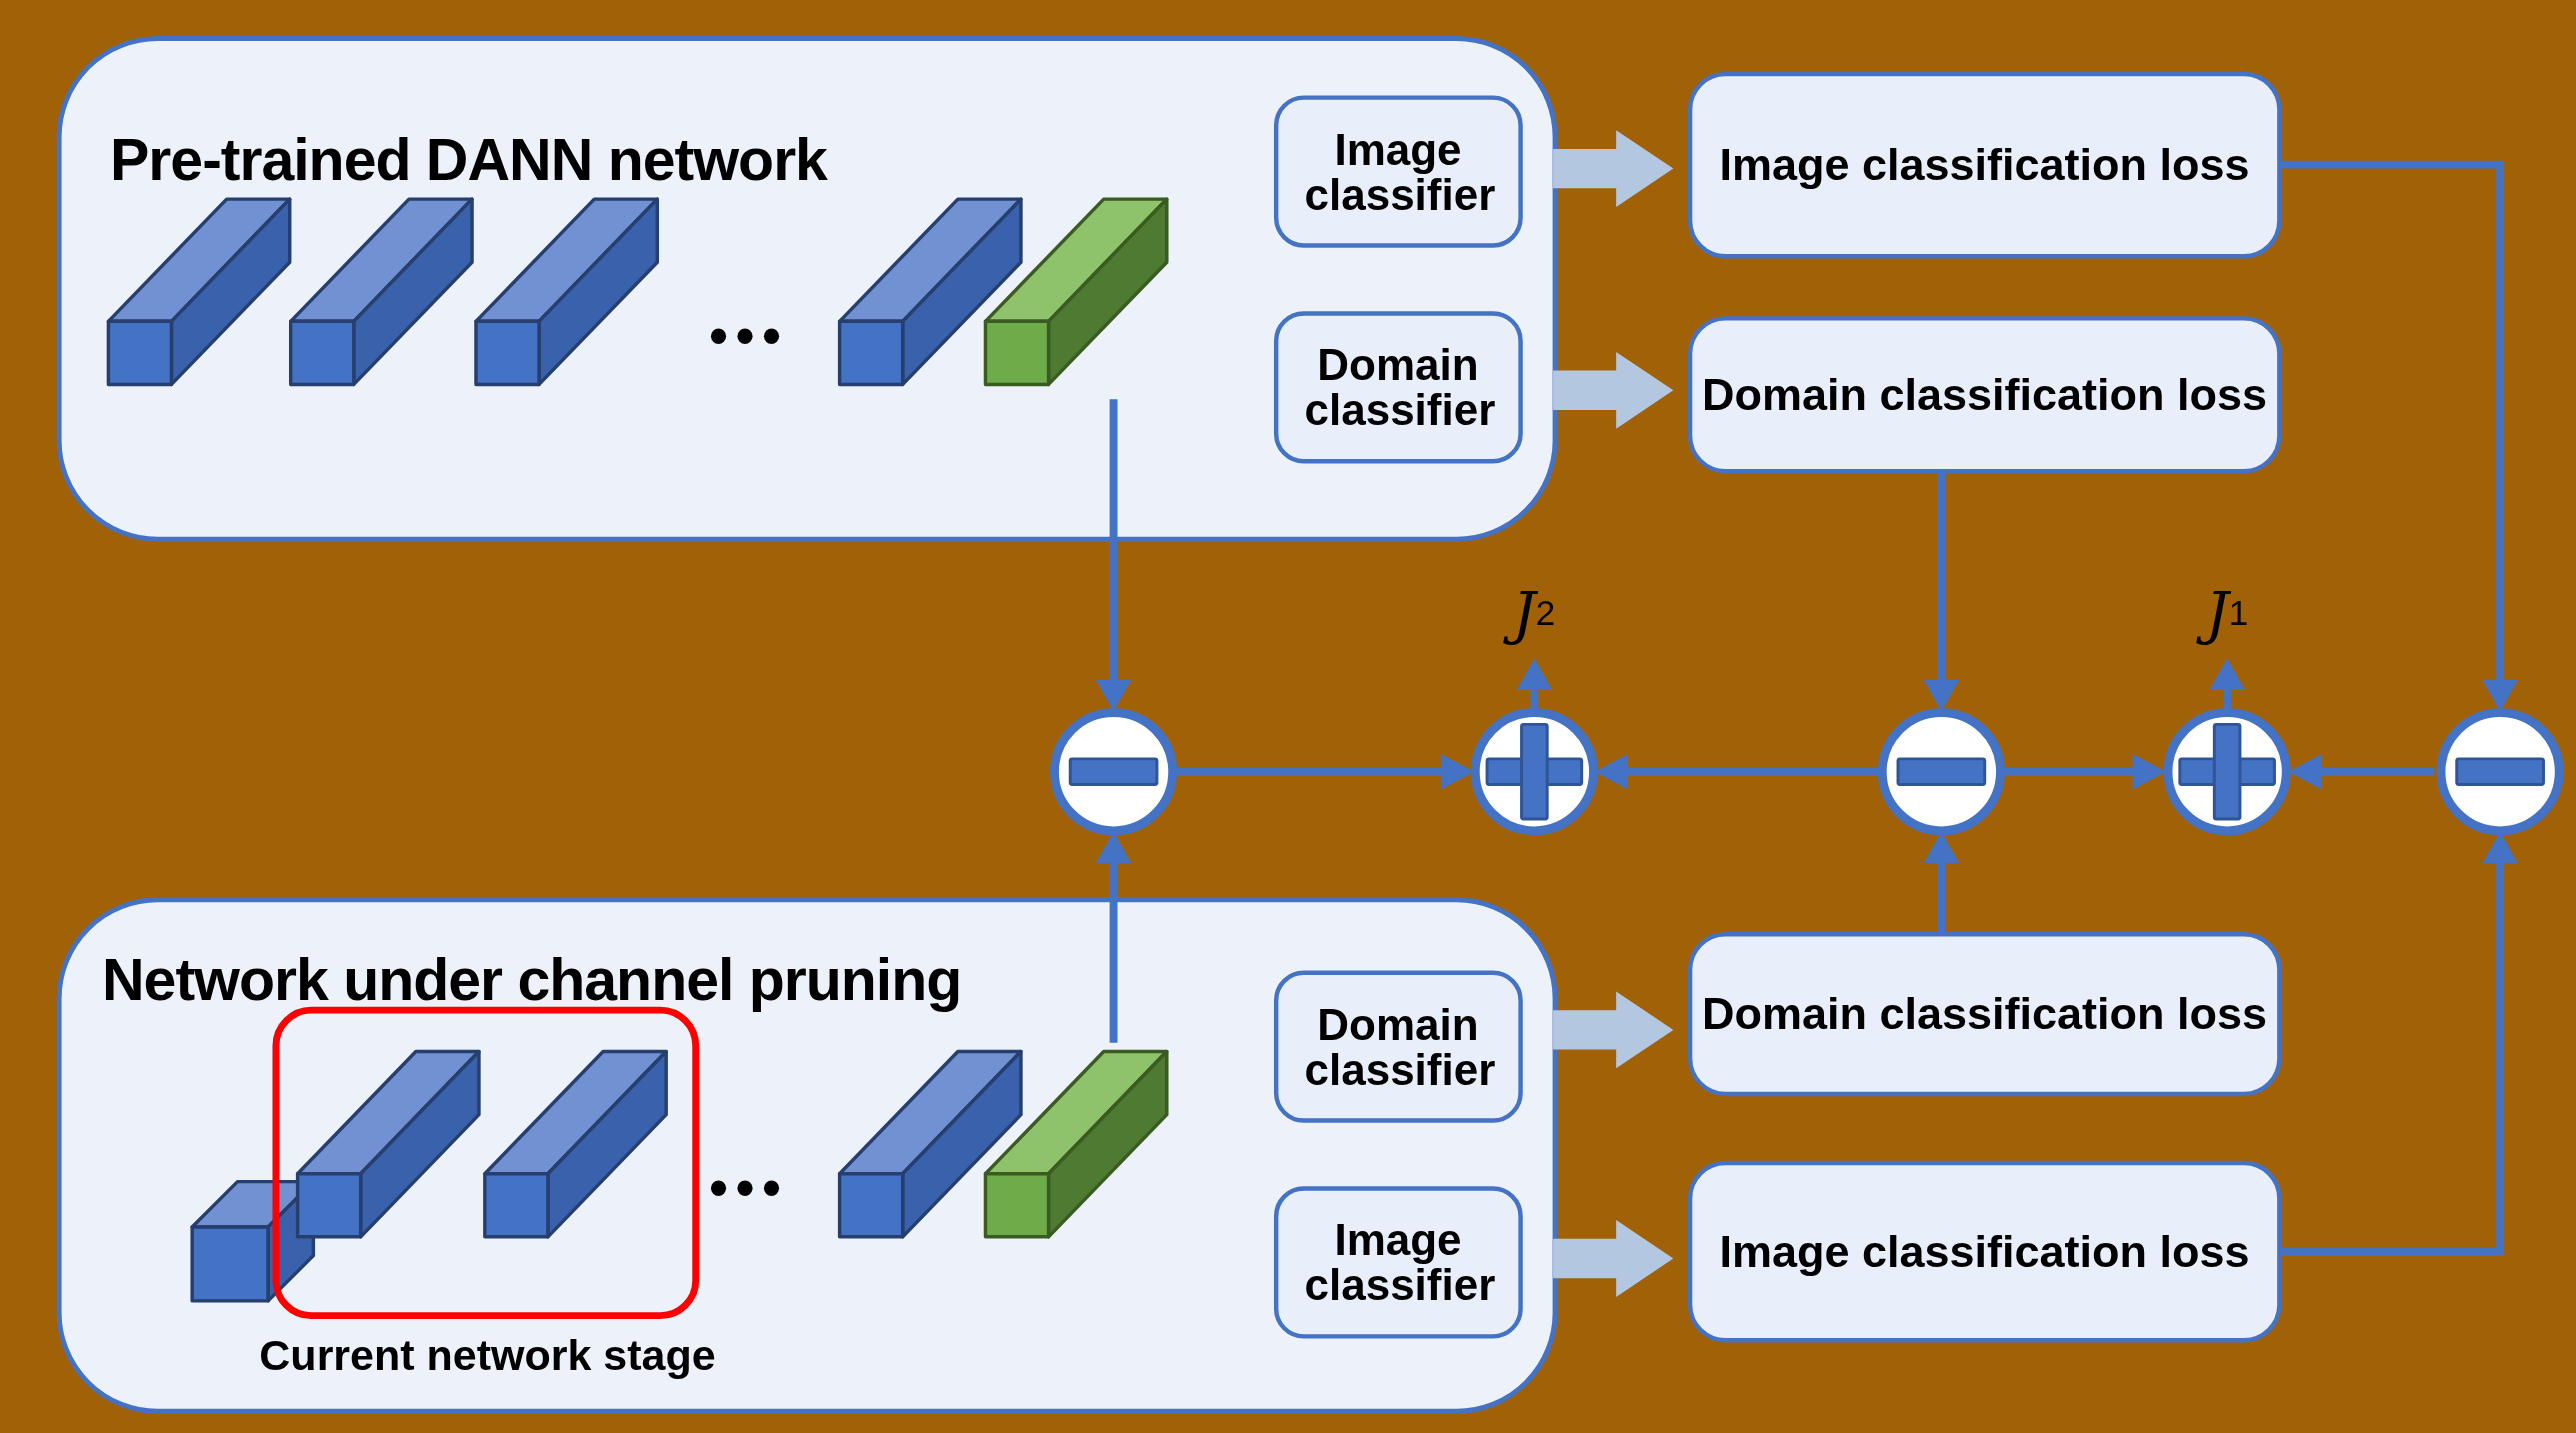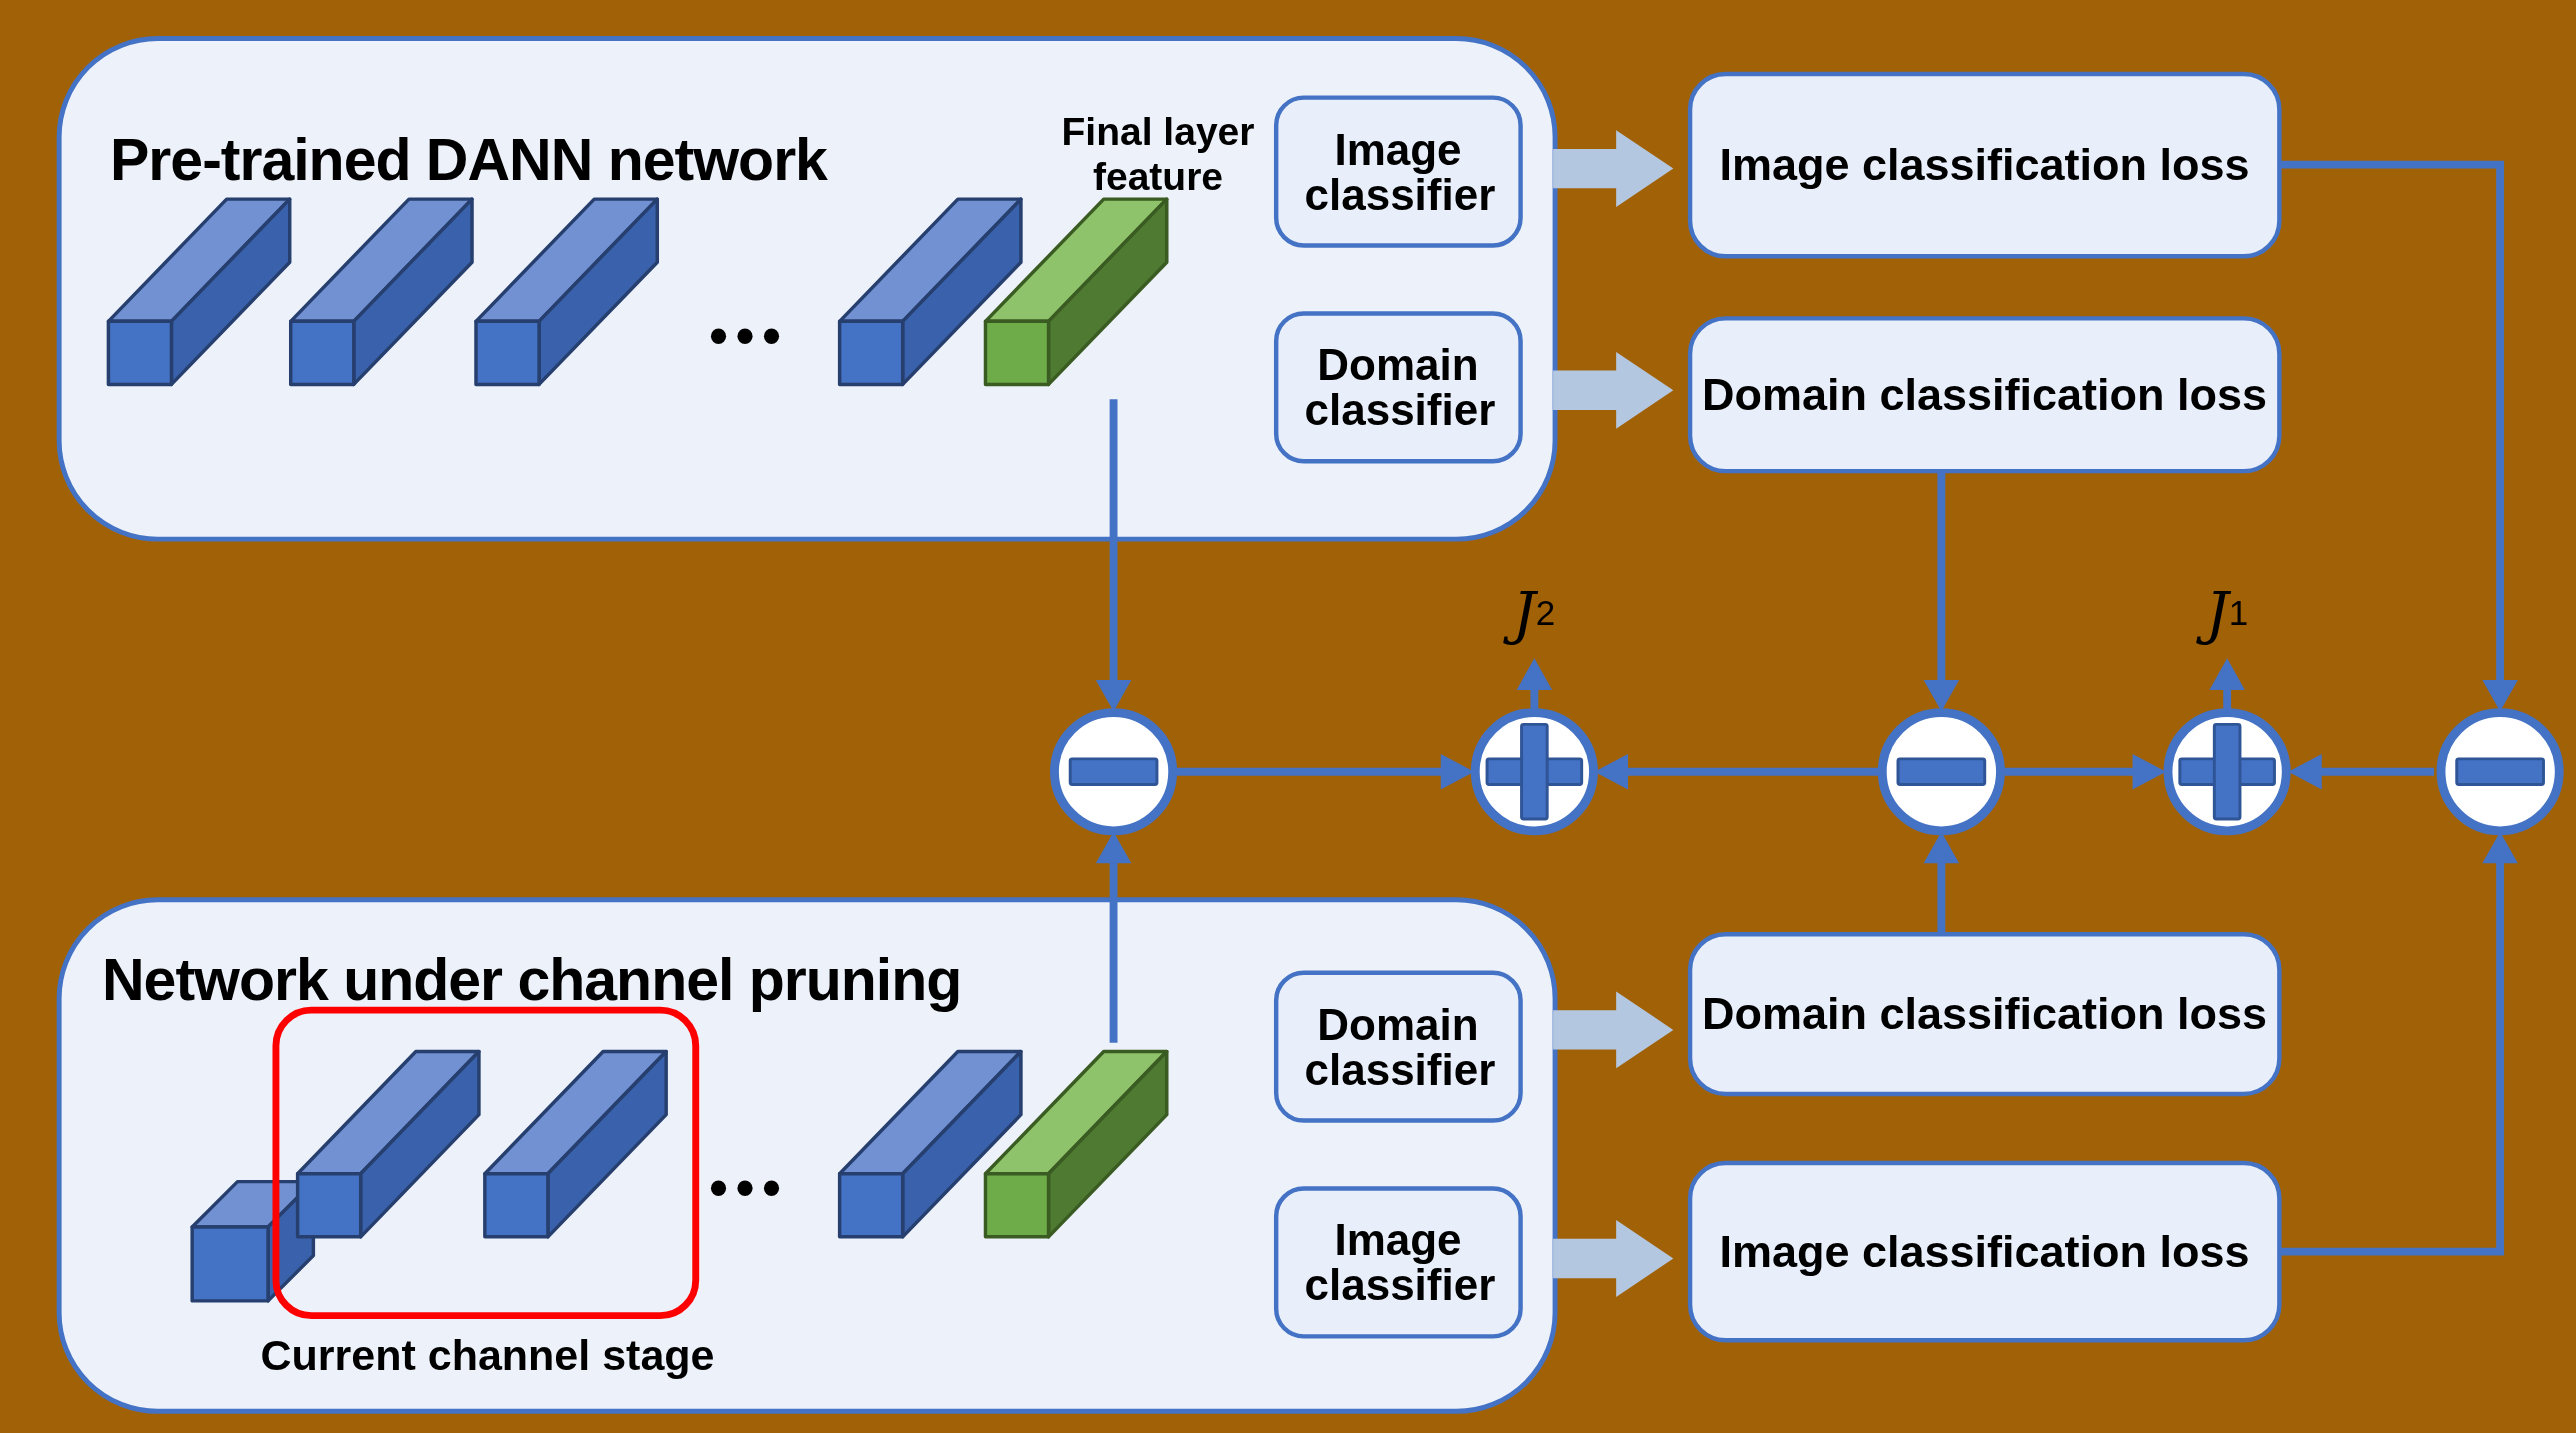--- a/index.html
+++ b/index.html
@@ -182,24 +182,20 @@
       <rect class="op-glyph" x="2247" y="735" width="26" height="96" rx="2"></rect>
     </g>
     <g>
       <circle class="node-circle" cx="2537" cy="783" r="60"></circle>
       <rect class="op-glyph" x="2493" y="770" width="88" height="26" rx="2"></rect>
     </g>
   </svg>
 
   <div class="t panel-title" style="left:110px;top:126px;">Pre-trained DANN network</div>
 
-  <div class="t small-label center" style="left:1035px;top:106px;width:246px;height:95px;flex-direction:column;">
-    <span>Final layer</span>
-    <span>feature</span>
-  </div>
 
   <div class="t dots center" style="left:680px;top:296px;width:138px;height:79px;">•••</div>
 
   <div class="t classifier-label center" style="left:1276px;top:98px;width:244px;height:148px;">
     <div style="width:187px;">Image classifier</div>
   </div>
   <div class="t classifier-label center" style="left:1276px;top:313px;width:244px;height:148px;">
     <div style="width:187px;">Domain classifier</div>
   </div>
 
@@ -212,21 +208,21 @@
   </div>
   <div class="t j-label center" style="left:2158px;top:574px;width:138px;height:77px;">
     <span>J</span>
       <span class="sub">1</span>
   </div>
 
   <div class="t panel-title" style="left:102px;top:946px;">Network under channel pruning</div>
 
   <div class="t dots center" style="left:680px;top:1148px;width:138px;height:79px;">•••</div>
 
-  <div class="t stage-label center" style="left:261px;top:1328px;width:453px;height:55px;">Current channel stage</div>
+  <div class="t stage-label center" style="left:261px;top:1328px;width:453px;height:55px;">Current network stage</div>
 
   <div class="t classifier-label center" style="left:1276px;top:973px;width:244px;height:148px;">
     <div style="width:187px;">Domain classifier</div>
   </div>
   <div class="t classifier-label center" style="left:1276px;top:1188px;width:244px;height:148px;">
     <div style="width:187px;">Image classifier</div>
   </div>
 
   <div class="t loss-label center" style="left:1690px;top:934px;width:589px;height:160px;">Domain classification loss</div>
   <div class="t loss-label center" style="left:1690px;top:1163px;width:589px;height:177px;">Image classification loss</div>

